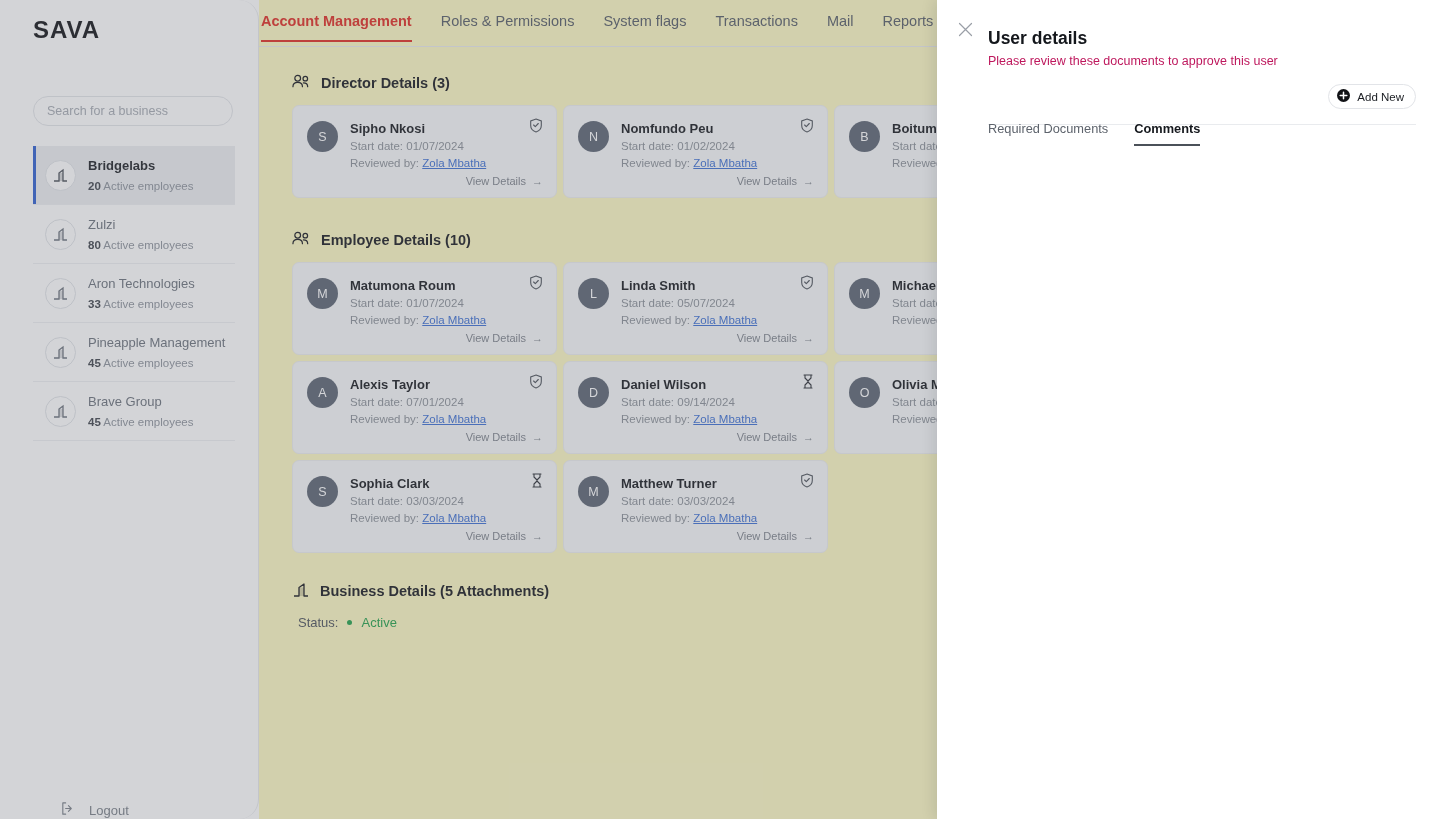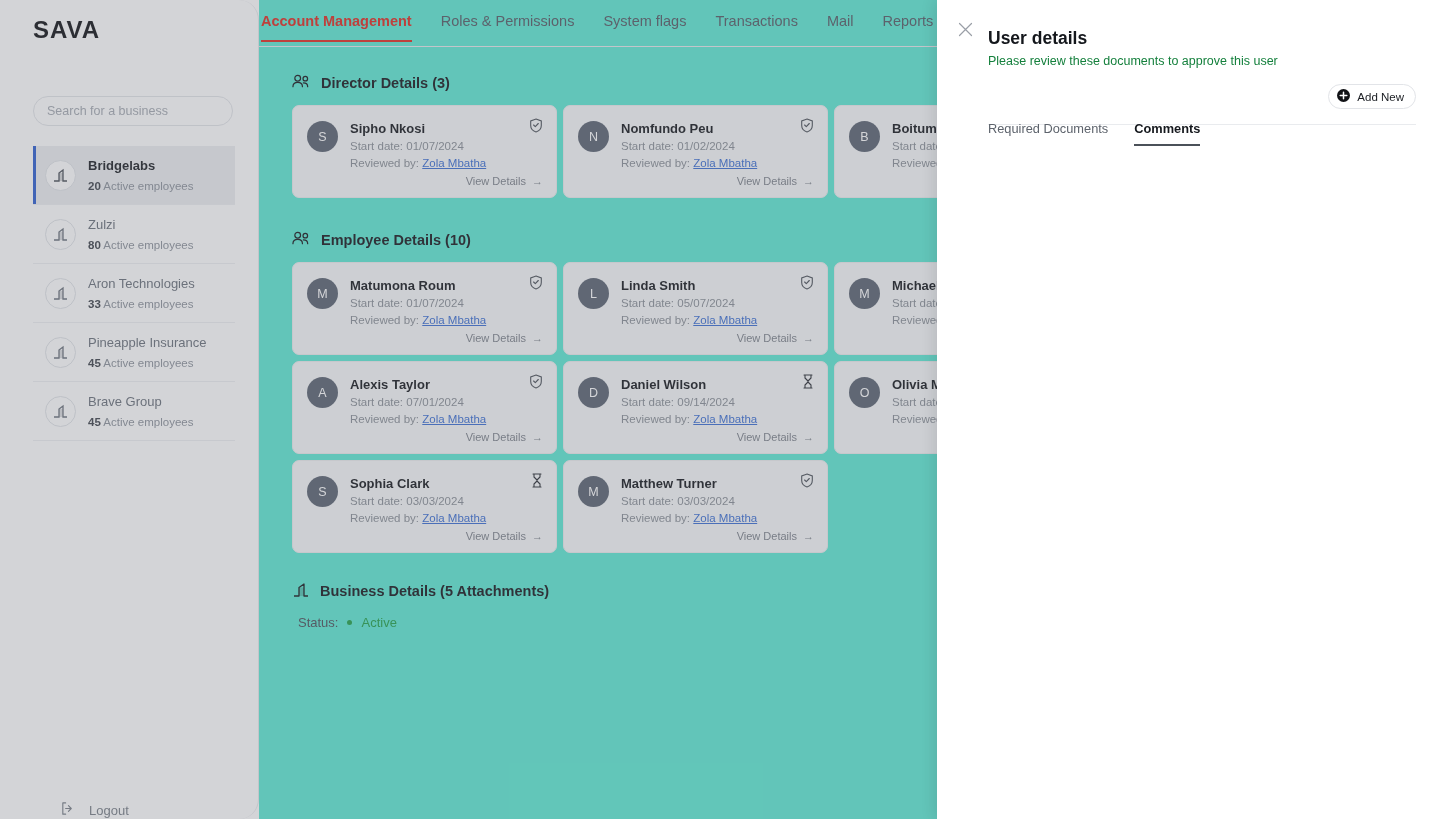--- a/index.html
+++ b/index.html
@@ -50,21 +50,21 @@
   .biz-txt { line-height: 1.25; }
   .biz-name { font-size: 13px; color: #6b727c; }
   .biz-item.active .biz-name { color: #1c1f24; font-weight: 700; }
   .biz-sub { font-size: 11.5px; color: #8d939c; }
   .biz-sub b { color: #3f444c; font-weight: 700; }
 
   .logout { position: absolute; left: 60px; bottom: 0px; display: flex; align-items: center;
             gap: 14px; font-size: 13px; color: #7a8089; }
 
   
-  .main { position: absolute; left: 259px; top: 0; right: 0; bottom: 0; background: #5eead4; }
+  .main { position: absolute; left: 259px; top: 0; right: 0; bottom: 0; background: #fef9c3; }
   .tabs {
     position: relative; height: 47px; border-bottom: 1px solid #e8eaed;
     display: flex; align-items: flex-start; gap: 29px; padding: 13px 0 0 2px;
   }
   .tab { font-size: 14.5px; color: #555c66; padding-bottom: 12px; position: relative; }
   .tab.active { color: #e12b22; font-weight: 700; }
   .tab.active::after {
     content: ""; position: absolute; left: 0; right: 0; bottom: -1px; height: 2px;
     background: #e12b22;
   }
@@ -117,21 +117,21 @@
     position: absolute; right: 0; top: 0; width: 499px; height: 819px;
     background: #ffffff; box-shadow: -2px 0 14px rgba(20,24,32,0.12);
   }
   .close-btn {
     position: absolute; left: 17px; top: 18px; width: 22px; height: 22px;
     color: #9a9fa7; background: none; border: none; cursor: pointer;
     display: flex; align-items: center; justify-content: center;
   }
   .dr-title { position: absolute; left: 51px; top: 28px; font-size: 17.5px;
               font-weight: 700; color: #14171c; }
-  .dr-sub { position: absolute; left: 51px; top: 54px; font-size: 12.5px; color: #15803d; }
+  .dr-sub { position: absolute; left: 51px; top: 54px; font-size: 12.5px; color: #be185d; }
 
   .dr-tabs {
     position: absolute; left: 51px; top: 93px; width: 428px; height: 32px;
     border-bottom: 1px solid #e9ebee; display: flex; align-items: flex-start; gap: 26px;
   }
   .dr-tab { font-size: 12.8px; color: #5d636c; padding-bottom: 9px; position: relative; margin-top: 28px; }
   .dr-tab.active { color: #15181d; font-weight: 700; }
   .dr-tab.active::after {
     content: ""; position: absolute; left: 0; right: 0; bottom: -1px; height: 2.5px;
     background: #4b5159;
@@ -203,21 +203,21 @@
         </div>
 
         <div class="biz-item">
           <span class="biz-ico">
             <svg width="17" height="17" viewBox="0 0 17 17">
                 <path d="M2 14h5V6l4-3v11h4" fill="none" stroke="#6b727c" stroke-width="1.3"></path>
                 <rect x="7" y="6" width="4" height="8" fill="#6b727c" opacity=".25"></rect>
               </svg>
           </span>
           <span class="biz-txt">
-            <span class="biz-name">Pineapple Insurance</span><br>
+            <span class="biz-name">Pineapple Management</span><br>
             <span class="biz-sub"><b>45</b>
               <span>Active employees</span></span>
           </span>
         </div>
 
         <div class="biz-item">
           <span class="biz-ico">
             <svg width="17" height="17" viewBox="0 0 17 17">
                 <path d="M2 14h5V6l4-3v11h4" fill="none" stroke="#6b727c" stroke-width="1.3"></path>
                 <rect x="7" y="6" width="4" height="8" fill="#6b727c" opacity=".25"></rect>

